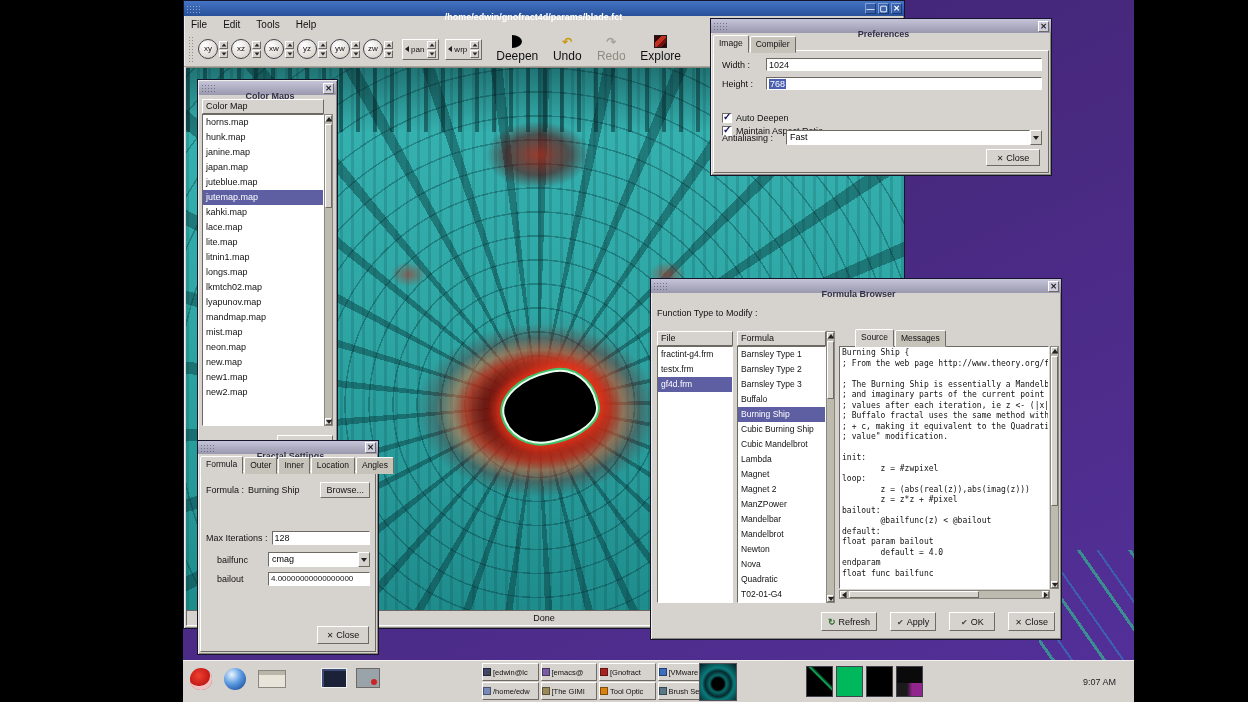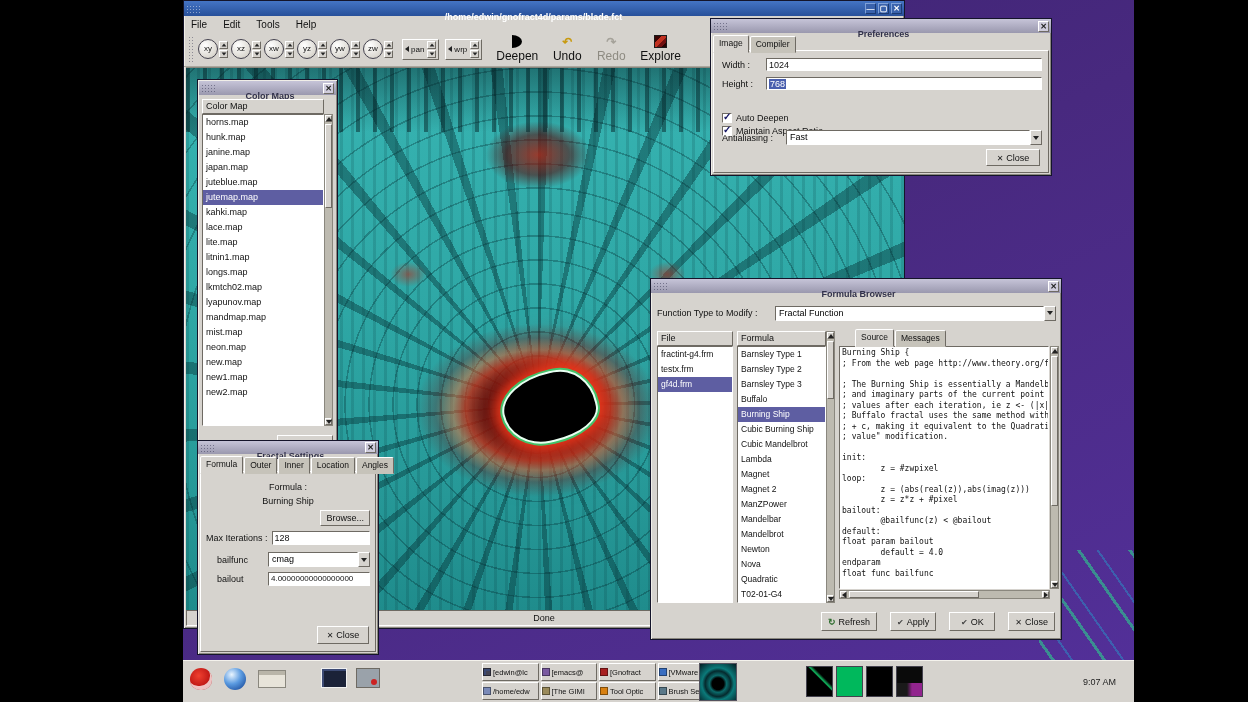--- a/index.html
+++ b/index.html
@@ -398,21 +398,21 @@
       <div class="tb-btn cls"></div>
     </div>
     <div class="tabs fs-tabs">
       <span class="tab active">Formula</span>
       <span class="tab">Outer</span>
       <span class="tab">Inner</span>
       <span class="tab">Location</span>
       <span class="tab">Angles</span>
     </div>
     <div class="tab-panel fs-panel">
-      <div class="fs-row" style="left:5px; top:10px; right:5px;flex-direction:column;">
+      <div class="fs-row" style="left:5px; top:10px; right:5px;">
         <span class="lbl">Formula :</span>
         <span class="lbl">Burning Ship</span>
         <span class="btn raised" style="margin-left:auto; height:16px; padding:0 5px;">
           <span>Browse...</span>
         </span>
       </div>
       <div class="fs-row" style="left:5px; top:59px; right:5px;">
         <span class="lbl">Max Iterations :</span>
         <span class="field sunken" style="flex:1; height:14px;">128</span>
       </div>
@@ -481,26 +481,20 @@
 
   <div class="win fb-win">
     <div class="titlebar dlg">
       <div class="grip"></div>
       <div class="tb-title">Formula Browser</div>
       <div class="tb-btn cls"></div>
     </div>
     <div class="fb-body">
       <div class="fb-fn-row">
         <span class="lbl fb-fn-lbl">Function Type to Modify :</span>
-        <span class="combo fb-fn-combo">
-          <span class="cval">Fractal Function</span>
-          <span class="cbtn">
-              <i class="tri-dn"></i>
-            </span>
-        </span>
       </div>
       <div class="colhdr fb-filehdr">File</div>
       <div class="list fb-filelist" style="font-size:8.5px;">
           <div class="list-item">fractint-g4.frm</div>
           <div class="list-item">testx.frm</div>
           <div class="list-item selected">gf4d.frm</div>
         </div>
       <div class="colhdr fb-formhdr">Formula</div>
       <div class="list fb-formlist" style="font-size:8.5px;">
           <div class="list-item">Barnsley Type 1</div>

